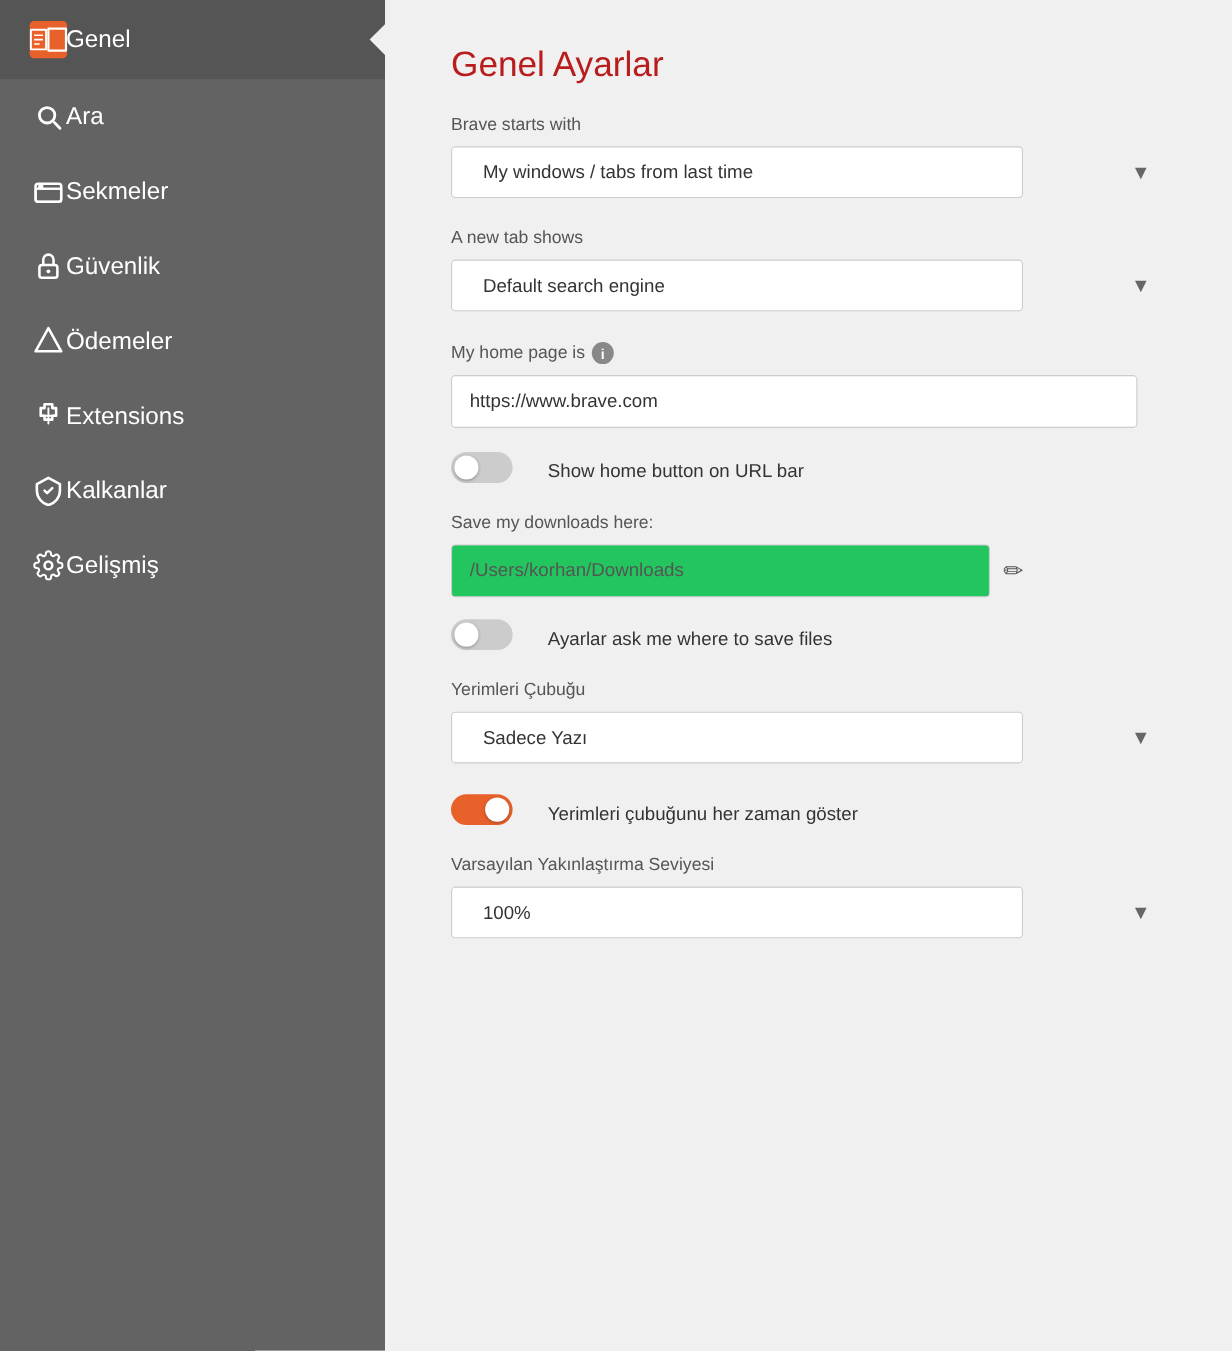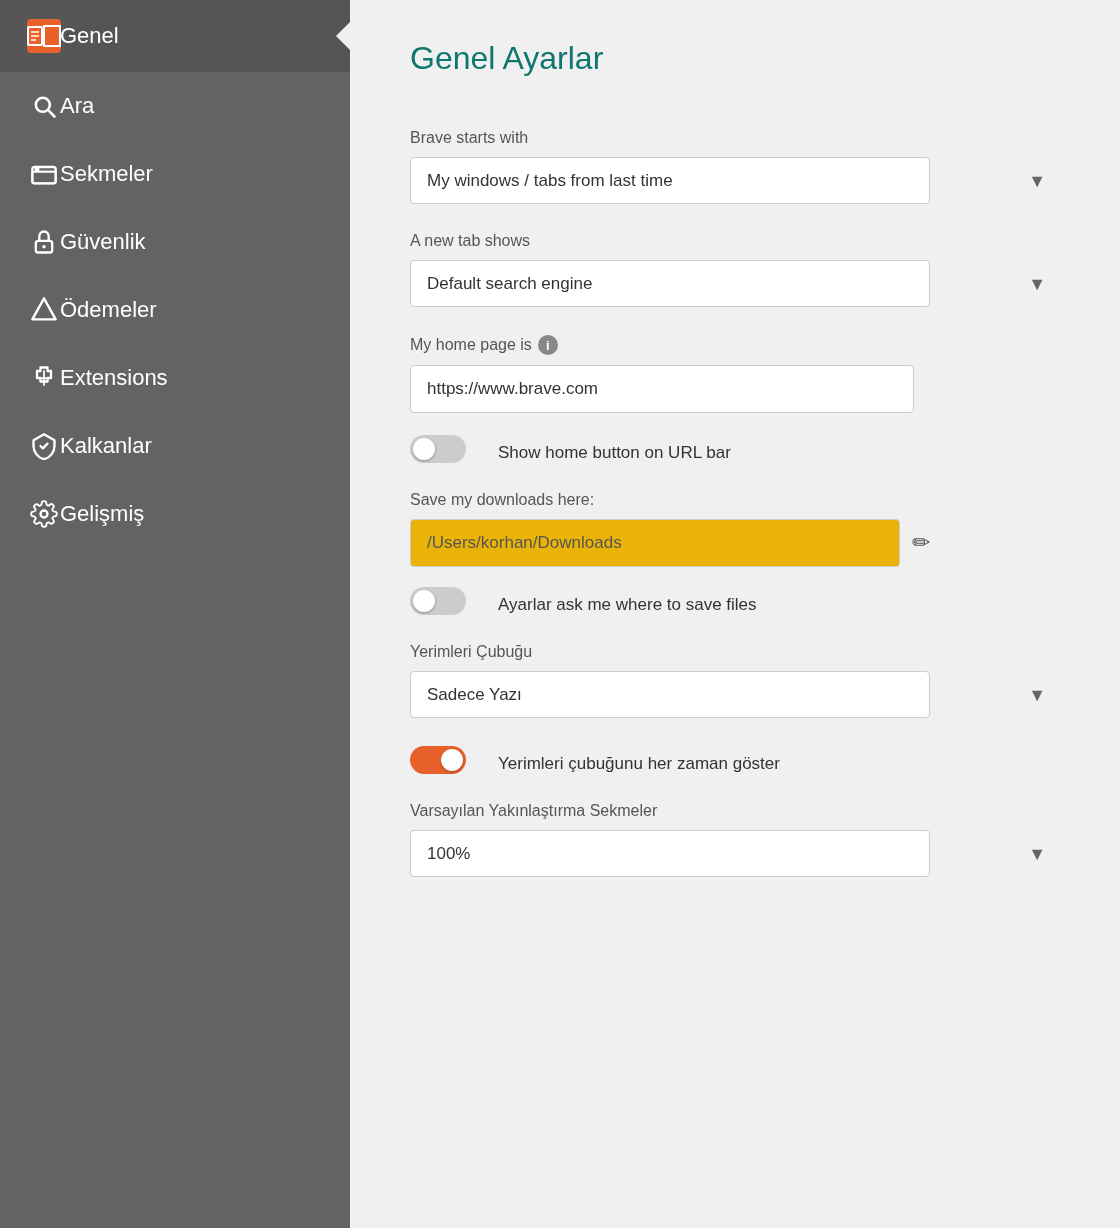--- a/index.html
+++ b/index.html
@@ -88,41 +88,41 @@
     
     .main {
       flex: 1;
       padding: 40px 60px;
       background: #f0f0f0;
     }
 
     .page-title {
       font-size: 32px;
       font-weight: 400;
-      color: #0f766e;
-      margin-bottom: 52px;
+      color: #b91c1c;
+      margin-bottom: 28px;
     }
 
     .section-label {
       font-size: 16px;
       color: #555;
       margin-bottom: 10px;
       display: flex;
       align-items: center;
       gap: 6px;
     }
 
     .select-wrapper {
       position: relative;
       margin-bottom: 28px;
     }
 
     .select-dropdown {
       width: 520px;
-      padding: 13px 16px;
+      padding: 13px 28px;
       font-size: 17px;
       color: #333;
       background: white;
       border: 1px solid #ccc;
       border-radius: 4px;
       appearance: none;
       cursor: pointer;
       padding-right: 40px;
     }
 
@@ -130,21 +130,21 @@
       position: absolute;
       right: 14px;
       top: 50%;
       transform: translateY(-50%);
       pointer-events: none;
       color: #666;
       font-size: 18px;
     }
 
     .text-input {
-      width: 504px;
+      width: 624px;
       padding: 13px 16px;
       font-size: 17px;
       color: #333;
       background: white;
       border: 1px solid #ccc;
       border-radius: 4px;
       margin-bottom: 22px;
     }
 
     .toggle-row {
@@ -197,21 +197,21 @@
       align-items: center;
       gap: 12px;
       margin-bottom: 20px;
     }
 
     .path-input {
       width: 490px;
       padding: 13px 16px;
       font-size: 17px;
       color: #555;
-      background: #eab308;
+      background: #22c55e;
       border: 1px solid #ccc;
       border-radius: 4px;
     }
 
     .edit-icon {
       font-size: 22px;
       color: #555;
       cursor: pointer;
     }
 
@@ -392,21 +392,21 @@
     <span class="select-arrow">▼</span>
   </div>
 
   
   <div class="toggle-row">
     <div class="toggle on"></div>
     <span class="toggle-label">Yerimleri çubuğunu her zaman göster</span>
   </div>
 
   
-  <div class="section-label">Varsayılan Yakınlaştırma Sekmeler</div>
+  <div class="section-label">Varsayılan Yakınlaştırma Seviyesi</div>
   <div class="select-wrapper">
     <select class="select-dropdown">
       <option>75%</option>
       <option>90%</option>
       <option selected="">100%</option>
       <option>110%</option>
       <option>125%</option>
       <option>150%</option>
     </select>
     <span class="select-arrow">▼</span>

